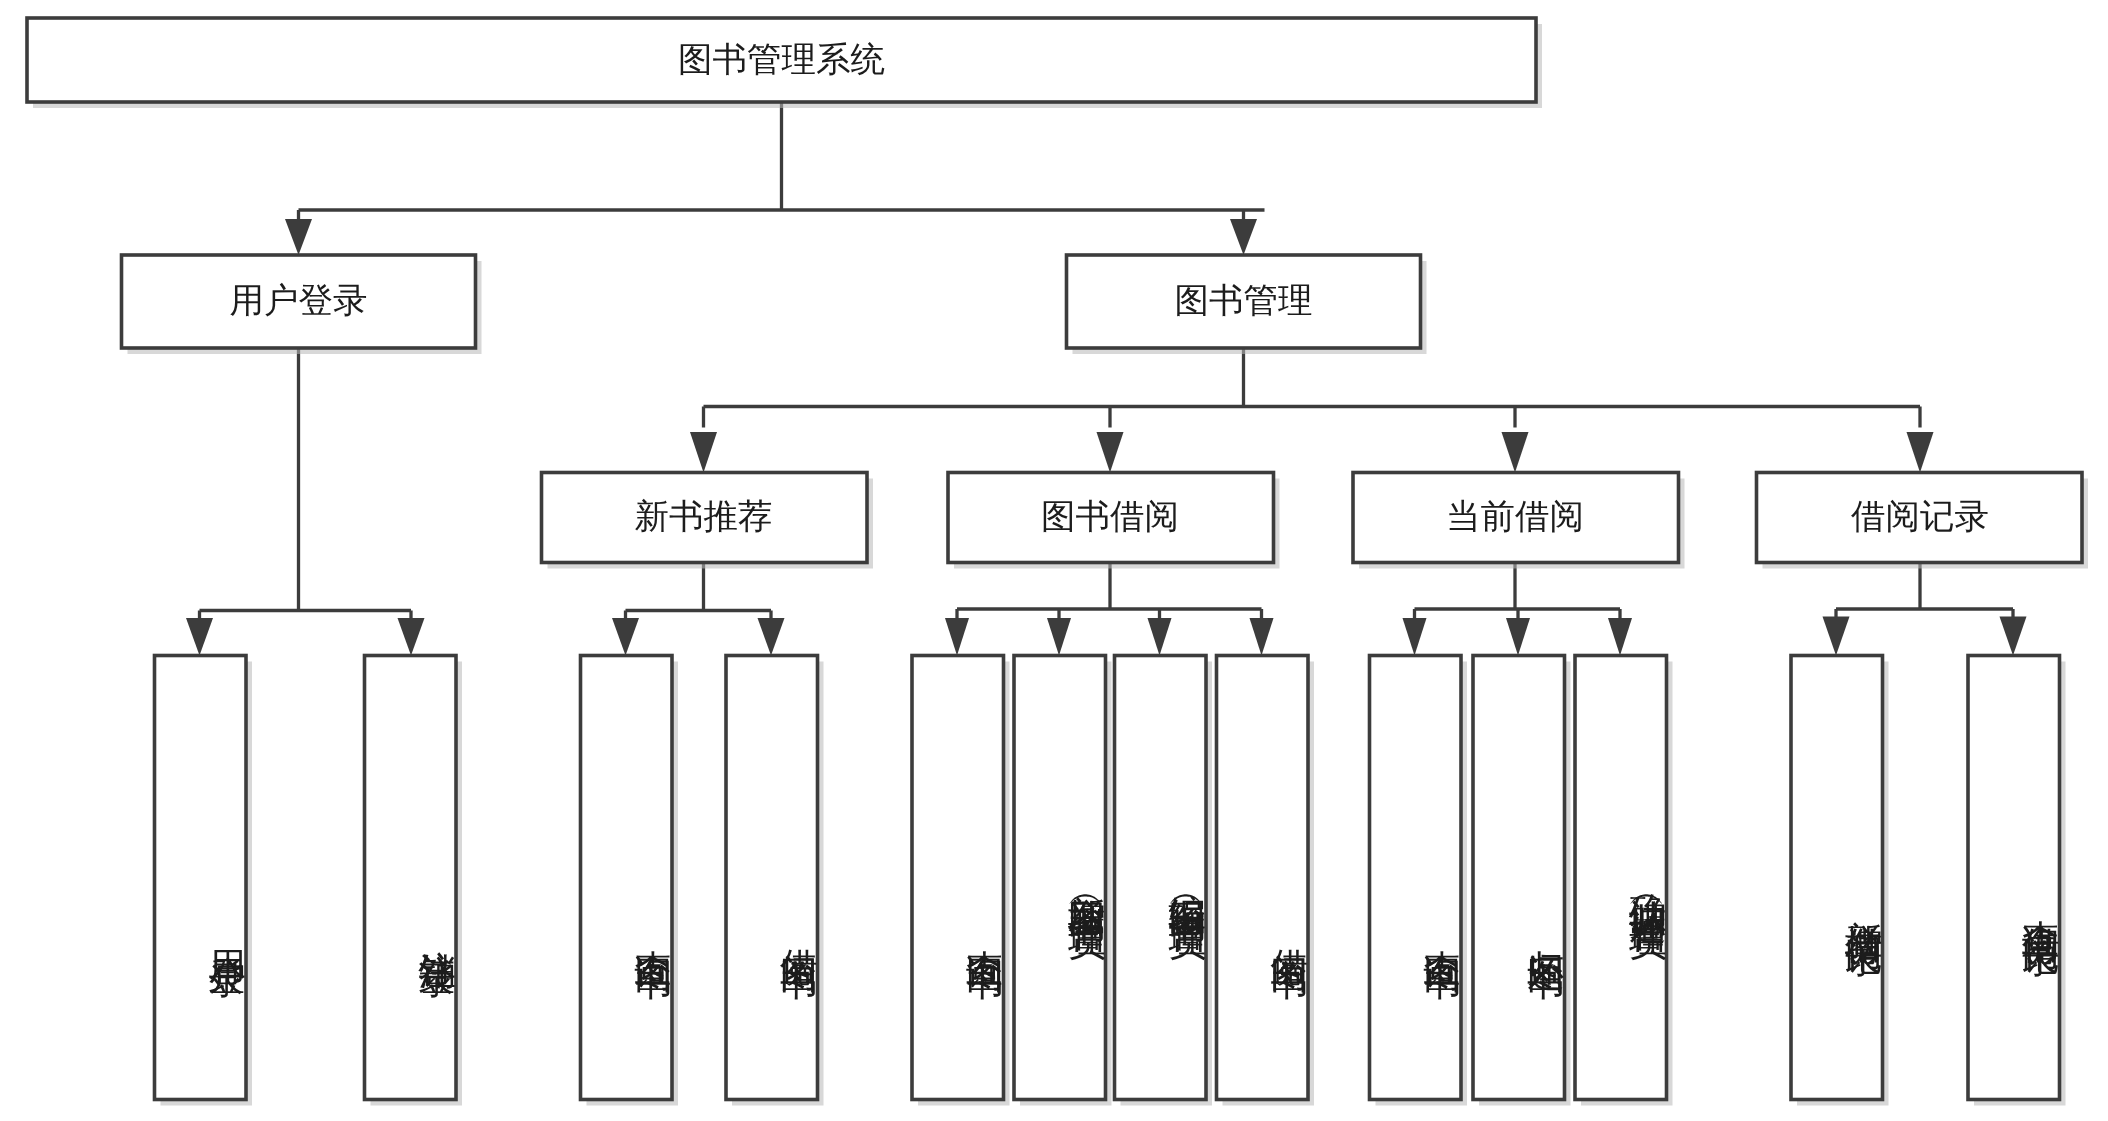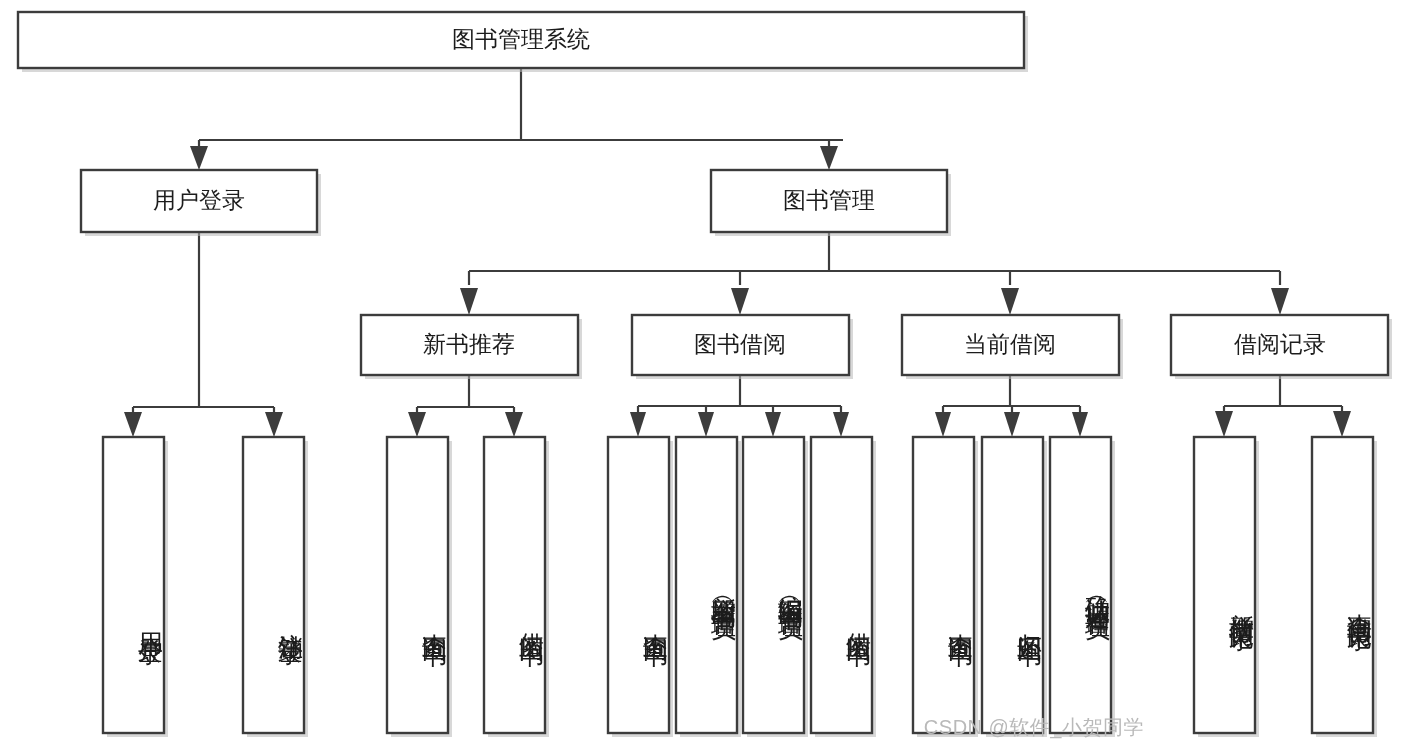--- a/index.html
+++ b/index.html
@@ -11,20 +11,21 @@
     width: 1405px;
     height: 747px;
     font-family: "Liberation Sans", "DejaVu Sans", sans-serif;
     overflow: hidden;
     position: relative;
   }
   #diagram-root {
     position: relative;
     width: 1158px;
     height: 747px;
+    padding-left: 33px;
   }
   svg.diagram {
     position: absolute;
     top: 0;
     left: 0;
     width: 1405px;
     height: 747px;
     display: block;
   }
   .node-box {
@@ -272,15 +273,14 @@
   <div class="leaf-label" style="left:608px; top:505px; width:61px; height:228px;">查询图书</div>
   <div class="leaf-label" style="left:676px; top:445px; width:61px; height:288px;">新增图书（管理员）</div>
   <div class="leaf-label" style="left:743px; top:445px; width:61px; height:288px;">编辑图书（管理员）</div>
   <div class="leaf-label" style="left:811px; top:505px; width:61px; height:228px;">借阅图书</div>
   <div class="leaf-label" style="left:913px; top:505px; width:61px; height:228px;">查询图书</div>
   <div class="leaf-label" style="left:982px; top:505px; width:61px; height:228px;">归还图书</div>
   <div class="leaf-label" style="left:1050px; top:445px; width:61px; height:288px;">确认归还（管理员）</div>
   <div class="leaf-label" style="left:1194px; top:470px; width:61px; height:263px;">新增借阅记录</div>
   <div class="leaf-label" style="left:1312px; top:470px; width:61px; height:263px;">查询借阅记录</div>
 
-  <div class="watermark">CSDN @软件_小贺同学</div>
 
 </div>
 
 </body></html>

